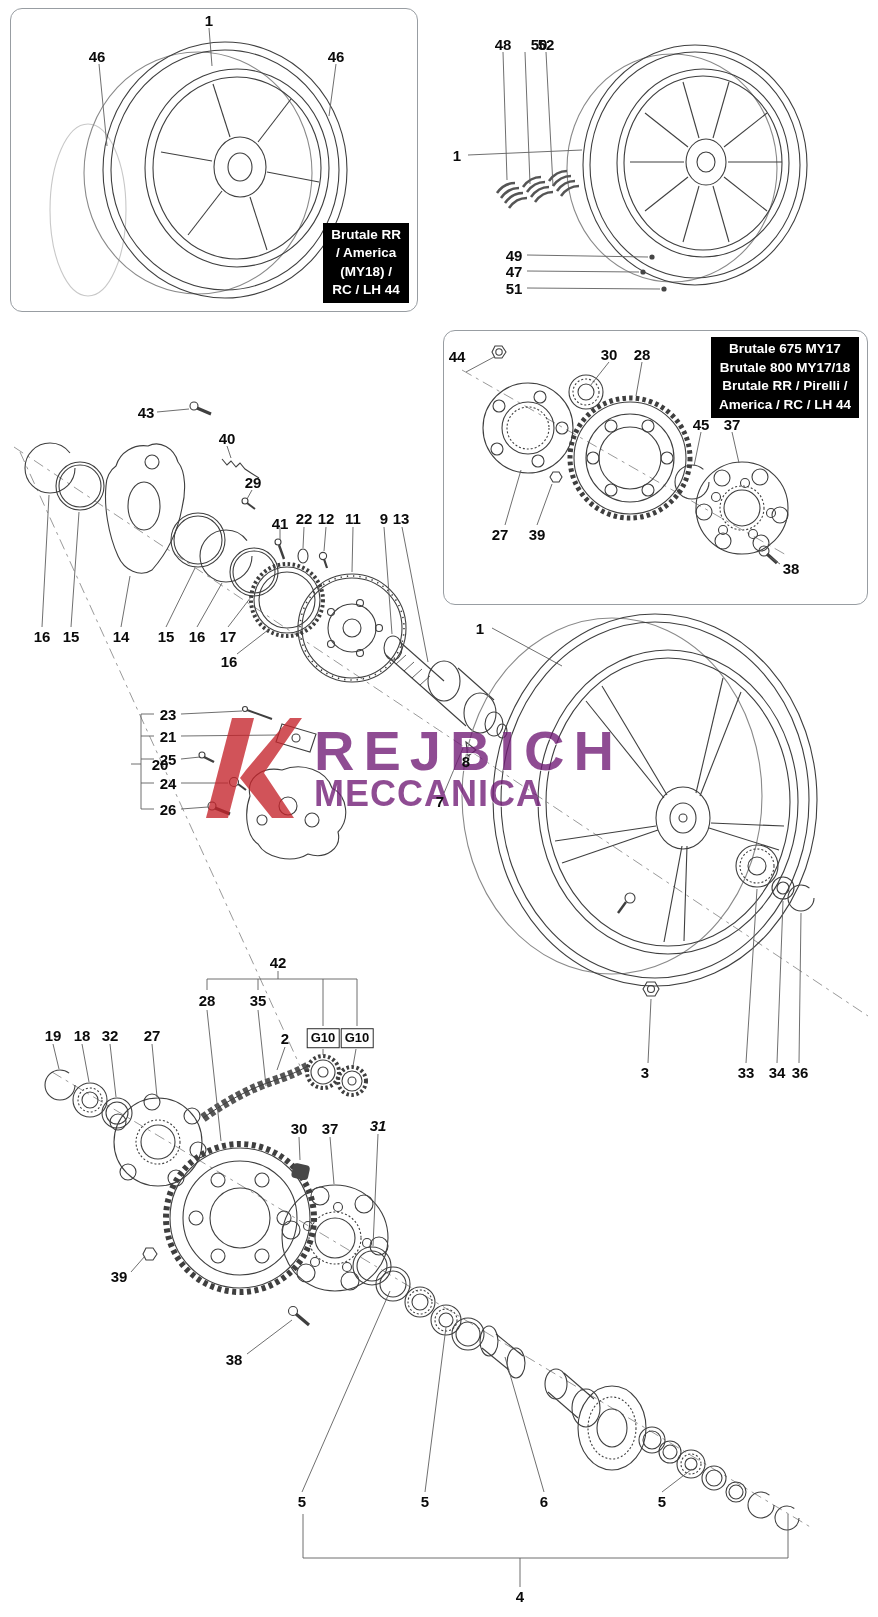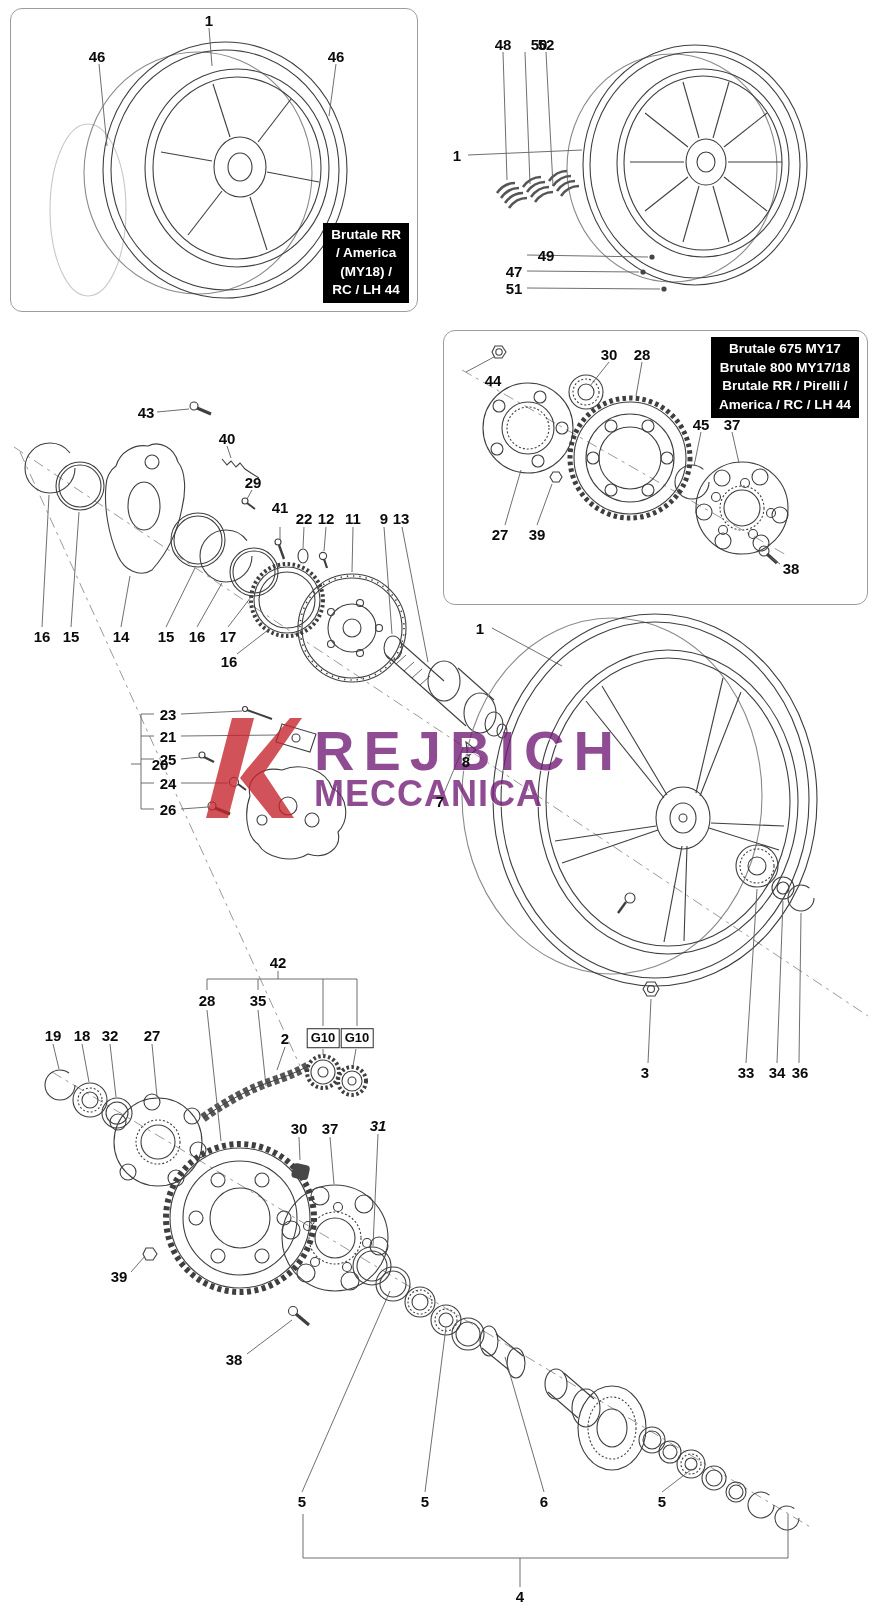--- a/index.html
+++ b/index.html
@@ -441,35 +441,35 @@
 </div>
 
 <div class="callout-layer" id="callout-layer">
       <div class="callout" style="left: 209px; top: 20px;">1</div>
       <div class="callout" style="left: 97px; top: 56px;">46</div>
       <div class="callout" style="left: 336px; top: 56px;">46</div>
       <div class="callout" style="left: 503px; top: 44px;">48</div>
       <div class="callout" style="left: 525px; top: 44px; padding-left: 28px;">50</div>
       <div class="callout" style="left: 546px; top: 44px;">52</div>
       <div class="callout" style="left: 457px; top: 155px;">1</div>
-      <div class="callout" style="left: 514px; top: 255px; margin-left: 32px;">49</div>
+      <div class="callout" style="left: 514px; top: 255px;">49</div>
       <div class="callout" style="left: 514px; top: 271px;">47</div>
       <div class="callout" style="left: 514px; top: 288px;">51</div>
-      <div class="callout" style="left: 457px; top: 380px; margin-left: 36px;">44</div>
+      <div class="callout" style="left: 457px; top: 356px;">44</div>
       <div class="callout" style="left: 609px; top: 354px;">30</div>
       <div class="callout" style="left: 642px; top: 354px;">28</div>
       <div class="callout" style="left: 701px; top: 424px;">45</div>
       <div class="callout" style="left: 732px; top: 424px;">37</div>
       <div class="callout" style="left: 500px; top: 534px;">27</div>
       <div class="callout" style="left: 537px; top: 534px;">39</div>
       <div class="callout" style="left: 791px; top: 568px;">38</div>
       <div class="callout" style="left: 146px; top: 412px;">43</div>
       <div class="callout" style="left: 227px; top: 438px;">40</div>
       <div class="callout" style="left: 253px; top: 482px;">29</div>
-      <div class="callout" style="left: 280px; top: 507px;">41</div>
+      <div class="callout" style="left: 280px; top: 523px;">41</div>
       <div class="callout" style="left: 304px; top: 518px;">22</div>
       <div class="callout" style="left: 326px; top: 518px;">12</div>
       <div class="callout" style="left: 353px; top: 518px;">11</div>
       <div class="callout" style="left: 384px; top: 518px;">9</div>
       <div class="callout" style="left: 401px; top: 518px;">13</div>
       <div class="callout" style="left: 42px; top: 636px;">16</div>
       <div class="callout" style="left: 71px; top: 636px;">15</div>
       <div class="callout" style="left: 121px; top: 636px;">14</div>
       <div class="callout" style="left: 166px; top: 636px;">15</div>
       <div class="callout" style="left: 197px; top: 636px;">16</div>

